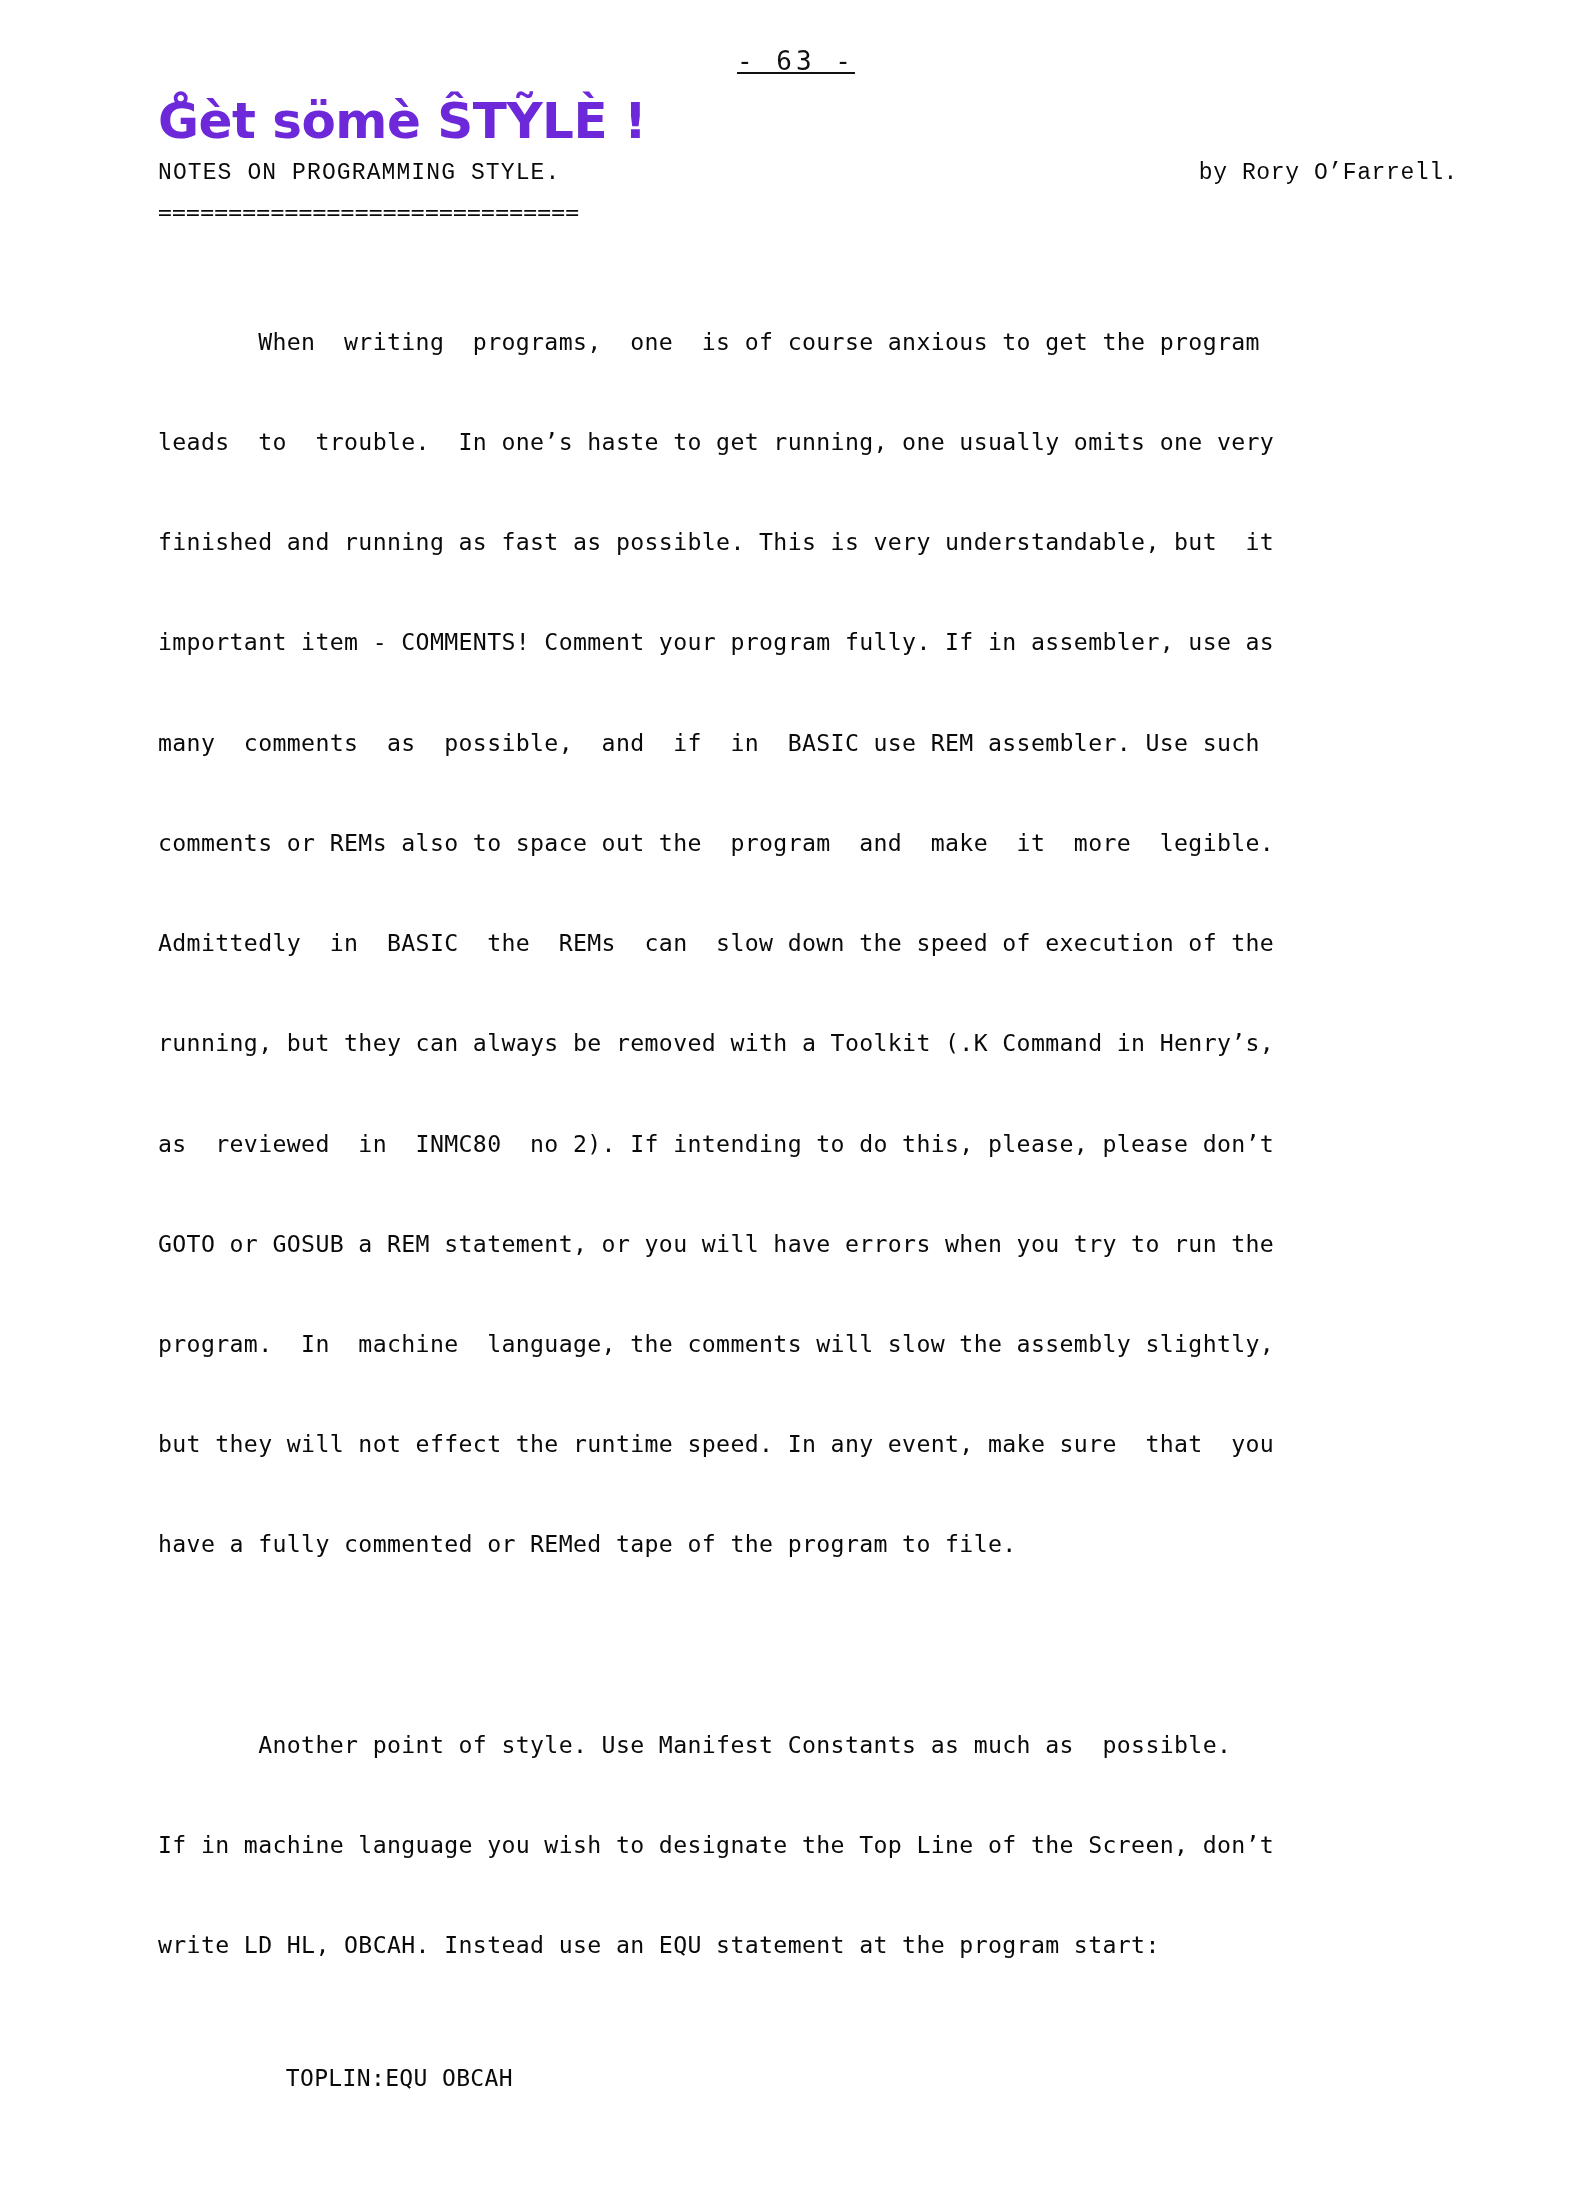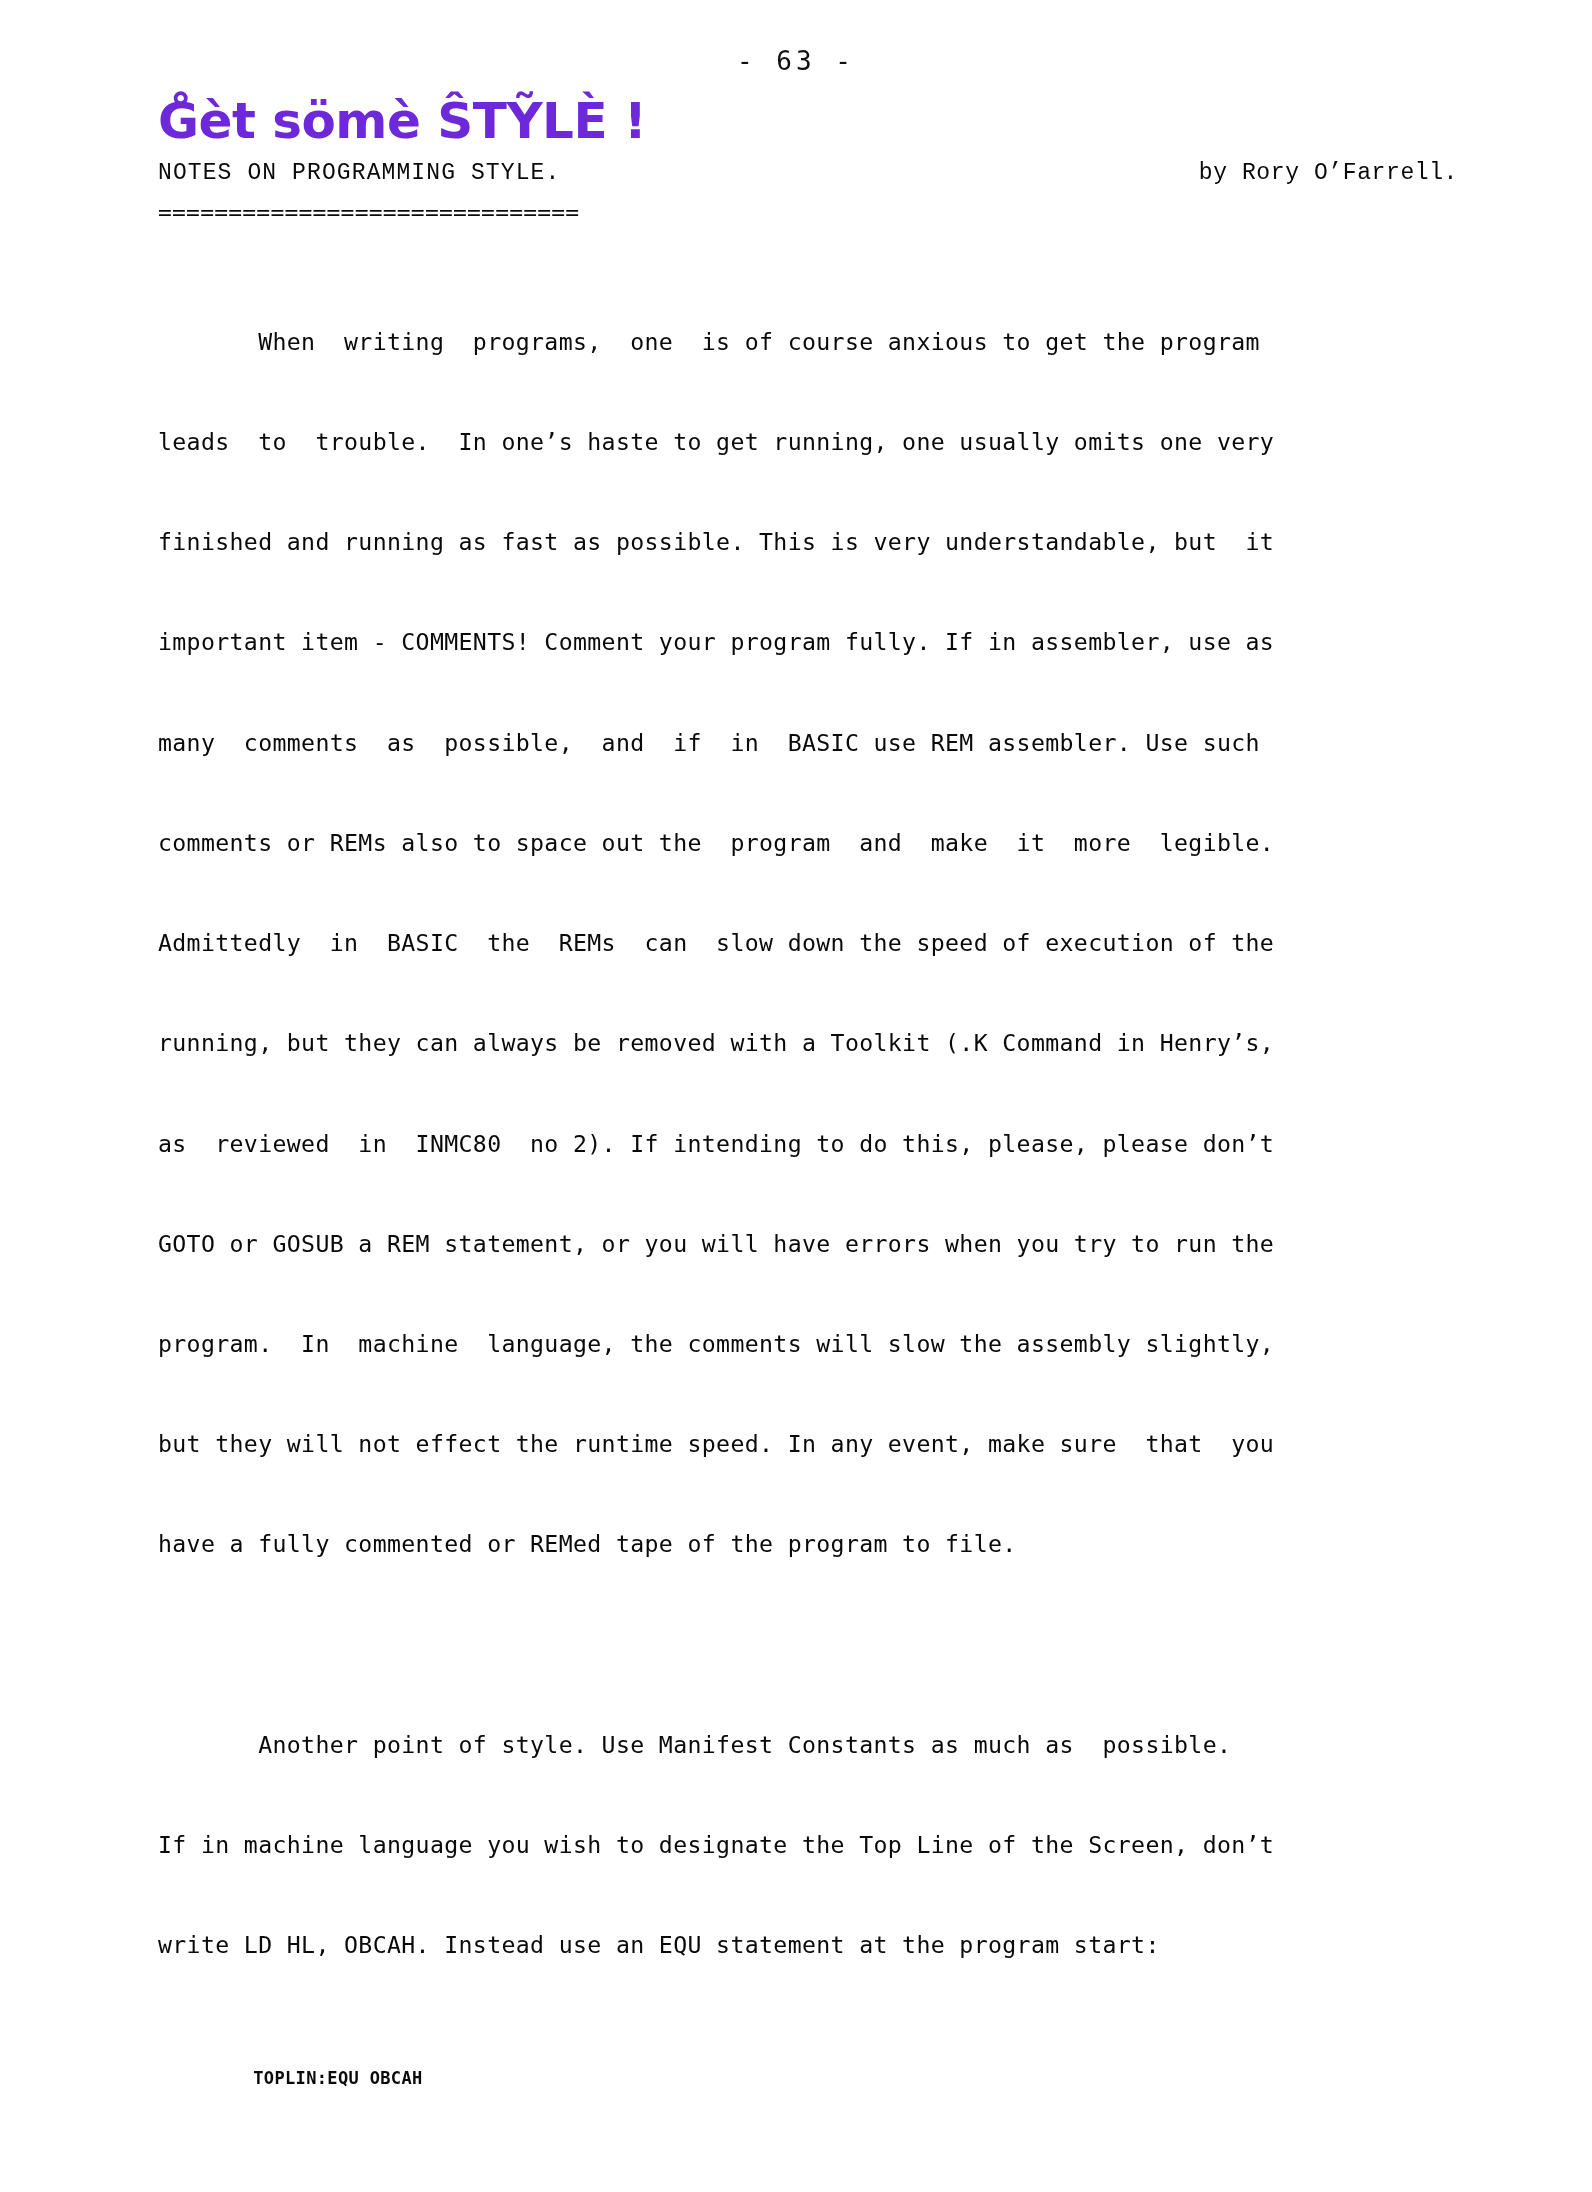--- a/index.html
+++ b/index.html
@@ -22,20 +22,21 @@
   
   .page-number {
     position: absolute;
     top: 46px;
     left: 0;
     width: 1592px;
     text-align: center;
     font-size: 26px;
     letter-spacing: 4px;
     color: #111;
+    text-decoration: underline;
   }
 
   
   .masthead {
     position: absolute;
     top: 96px;
     left: 158px;
     font-family: "DejaVu Sans", "Liberation Sans", sans-serif;
     font-weight: bold;
     font-size: 50px;
@@ -100,24 +101,23 @@
     display: block;
     white-space: pre;
   }
   .spacer {
     display: block;
     height: 33.4px;
   }
   .code {
     display: block;
     white-space: pre;
-    font-size: 17px;
+    font-size: 23px;
     line-height: 33.4px;
     letter-spacing: 0.35px;
-    font-weight: bold;
   }
 </style>
 </head>
 <body>
 
 <div class="page">
 
   <div class="page-number">-  63  -</div>
 
   <div class="masthead">G̊èt sömè ŜTỸLÈ !</div>

